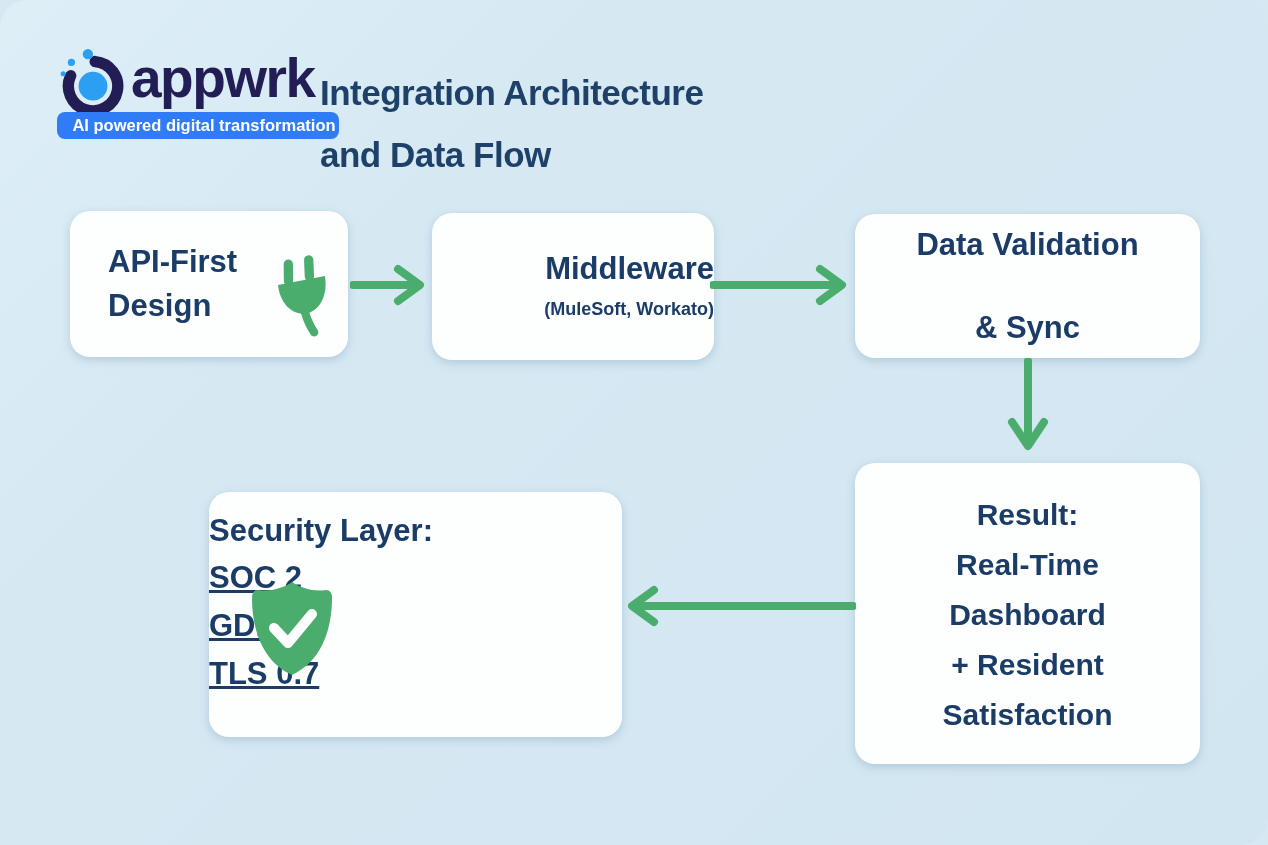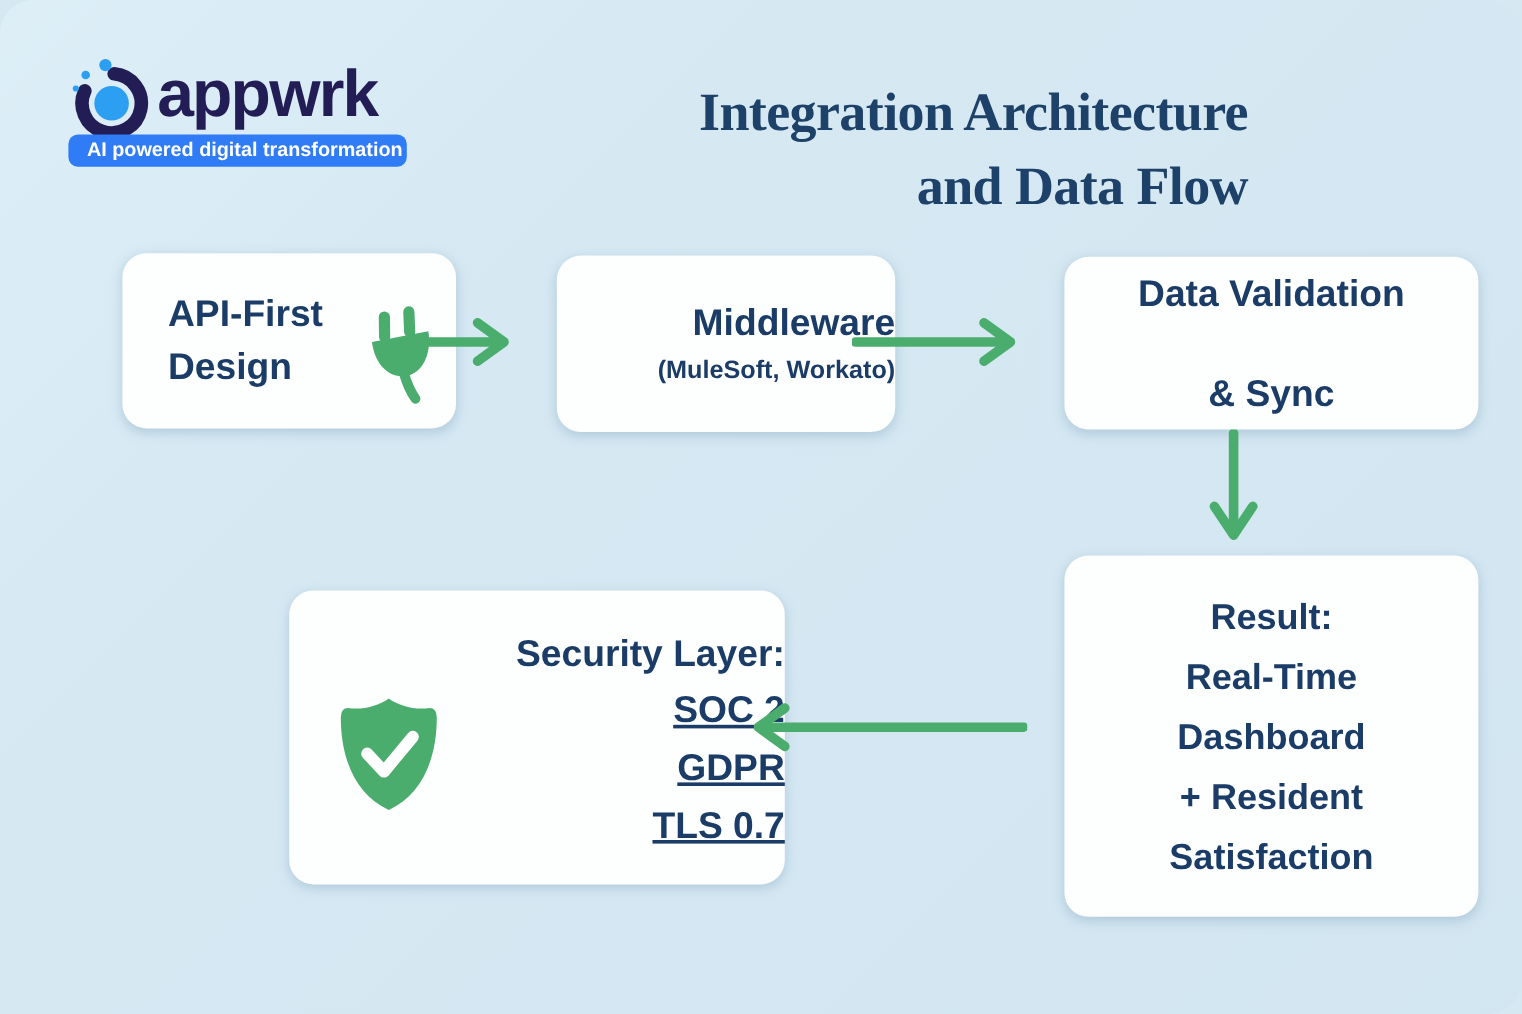--- a/index.html
+++ b/index.html
@@ -33,44 +33,44 @@
   }
   .tagline-pill{
     position:absolute;left:57px;top:112px;width:282px;height:27px;
     background:var(--pill-blue);border-radius:8px;
     color:#fff;font-size:16.5px;font-weight:700;
     display:flex;align-items:center;justify-content:center;white-space:nowrap;padding-left:12px;
   }
   
   .title{
     position:absolute;left:320px;top:62px;width:720px;
-    text-align:right;color:var(--title-navy);
-    font-size:45px;font-weight:700;line-height:62px;letter-spacing:-0.5px;font-family:Liberation Serif, serif;
+    text-align:left;color:var(--title-navy);
+    font-size:35px;font-weight:700;line-height:62px;letter-spacing:-0.5px;
   }
   
   .node{
     position:absolute;background:var(--box-bg);border-radius:20px;
     box-shadow:0 3px 10px rgba(110,145,175,0.35);
-    color:var(--navy);font-weight:700;margin-left:32px;
+    color:var(--navy);font-weight:700;
   }
   .node-api{left:70px;top:211px;width:278px;height:146px;
     display:flex;flex-direction:column;justify-content:center;
     padding-left:38px;font-size:31px;line-height:44px;}
   .plug-svg{position:absolute;left:204px;top:42px;width:58px;height:88px;}
   .node-middleware{left:432px;top:213px;width:282px;height:147px;
     display:flex;flex-direction:column;justify-content:center;align-items:flex-end;text-align:center;}
   .node-middleware .l1{font-size:31px;line-height:44px;}
-  .node-middleware .l2{font-size:21px;line-height:36px;}
+  .node-middleware .l2{font-size:18px;line-height:36px;}
   .node-validation{left:855px;top:214px;width:345px;height:144px;
     display:flex;flex-direction:column;justify-content:center;align-items:center;
     text-align:center;font-size:31px;line-height:44px;gap:39px;}
   .node-result{left:855px;top:463px;width:345px;height:301px;
     text-align:center;font-size:30px;line-height:50px;padding-top:27px;}
   .node-result .rline{display:block;}
-  .node-security{left:209px;top:492px;width:413px;height:245px;text-align:right;padding-top:30px;}
+  .node-security{left:209px;top:492px;width:413px;height:245px;text-align:left;padding-top:16px;}
   .node-security .sec-title{font-size:31px;line-height:46px;}
   .node-security .sec-item{font-size:31px;line-height:48px;text-decoration:underline;}
   .shield-svg{position:absolute;left:39px;top:86px;width:88px;height:100px;}
   
   .arrow{position:absolute;}
   .arrow path{stroke:var(--green);stroke-width:8;fill:none;stroke-linecap:round;stroke-linejoin:round;}
   .a1{left:350px;top:263px;}
   .a2{left:710px;top:263px;}
   .a3{left:1006px;top:358px;}
   .a4{left:628px;top:584px;}

